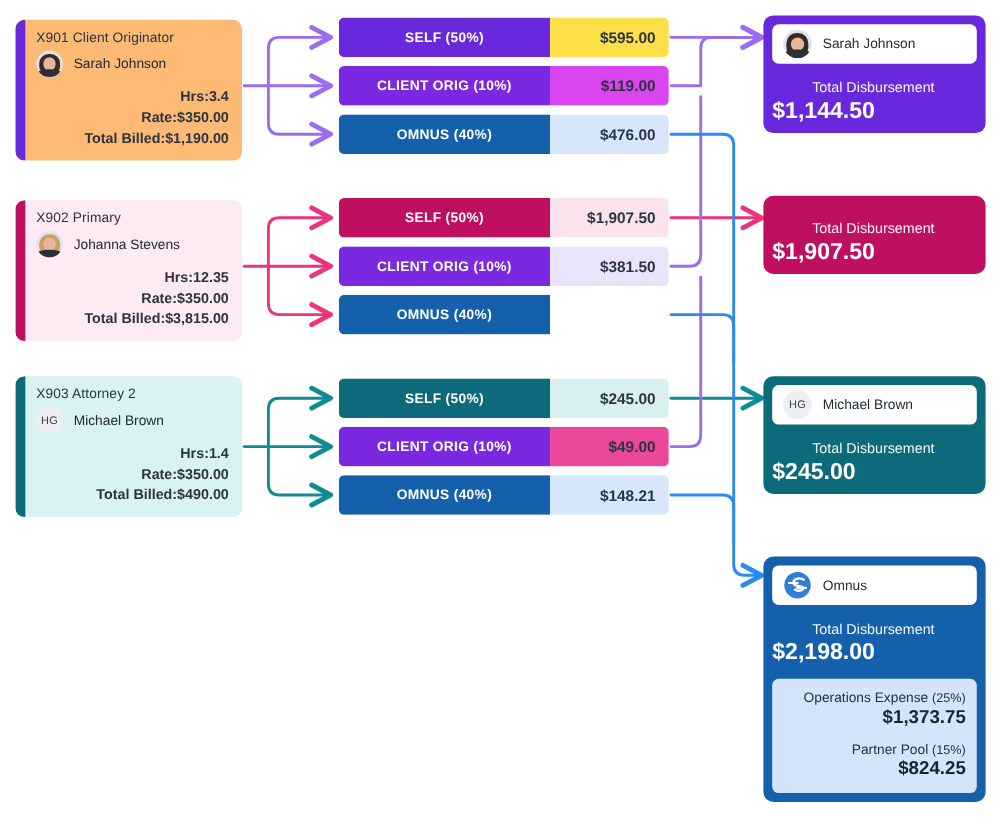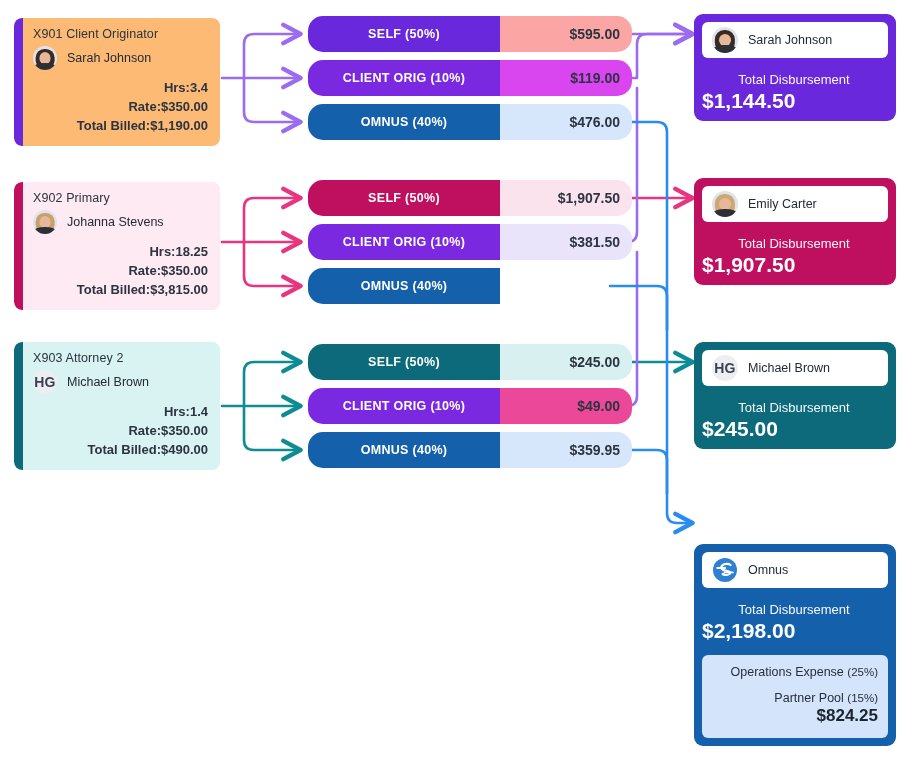--- a/index.html
+++ b/index.html
@@ -37,27 +37,27 @@
   .src .row{display:flex;justify-content:flex-end;font-size:13px;font-weight:bold;color:#2b3440;line-height:1.45;}
   .src .row .v{font-weight:bold;}
 
   
   .av{width:24px;height:24px;border-radius:50%;flex:0 0 24px;position:relative;overflow:hidden;background:#dfe3ea;}
   .av.big{width:26px;height:26px;flex:0 0 26px;}
   .av .hair{position:absolute;left:50%;top:12%;transform:translateX(-50%);width:78%;height:80%;border-radius:46% 46% 40% 40%;}
   .av .face{position:absolute;left:50%;top:26%;transform:translateX(-50%);width:46%;height:48%;border-radius:50% 50% 46% 46%;background:#e7b79a;}
   .av .shoulder{position:absolute;left:50%;bottom:0;transform:translateX(-50%);width:92%;height:30%;border-radius:50% 50% 0 0;}
   .av.initials{display:flex;align-items:center;justify-content:center;background:#eceef2;}
-  .av.initials span{font-size:14px;font-weight:bold;color:#3a4busy;text-align:center;}
+  .av.initials span{font-size:10px;font-weight:normal;color:#3a4busy;text-align:center;}
   .av-ini-txt{font-size:9.5px;font-weight:bold;color:#39424e;letter-spacing:.2px;}
 
   
   .alloc{
-    width:324px;height:36px;
-    border-radius:15px;
+    width:300px;height:36px;
+    border-radius:5px;
     overflow:hidden;
     display:flex;
     box-shadow:0 0 0 0 transparent;
   }
   .alloc .lbl{
     width:192px;flex:0 0 192px;
     display:flex;align-items:center;justify-content:center;
     color:#ffffff;font-size:12.5px;font-weight:bold;letter-spacing:.3px;
   }
   .alloc .amt{
@@ -192,21 +192,21 @@
         <span class="av">
           <span class="hair" style="background:#c9a068;"></span>
           <span class="face"></span>
           <span class="shoulder" style="background:#2c2f36;"></span>
         </span>
         <span class="nm">Johanna Stevens</span>
       </div>
       <div class="rows">
         <div class="row">
             <span>Hrs:</span>
-            <span class="v">18.25</span>
+            <span class="v">12.35</span>
           </div>
         <div class="row">
             <span>Rate:</span>
             <span class="v">$350.00</span>
           </div>
         <div class="row">
             <span>Total Billed:</span>
             <span class="v">$3,815.00</span>
           </div>
       </div>
@@ -235,21 +235,21 @@
         <div class="row">
             <span>Total Billed:</span>
             <span class="v">$490.00</span>
           </div>
       </div>
     </div>
   </div>
 
   <div class="node alloc" style="left:308px;top:16px;">
     <div class="lbl" style="background:#6a28dc;">SELF (50%)</div>
-    <div class="amt" style="background:#fca5a5;">$595.00</div>
+    <div class="amt" style="background:#fde047;">$595.00</div>
   </div>
   <div class="node alloc" style="left:308px;top:60px;">
     <div class="lbl" style="background:#7a29e0;">CLIENT ORIG (10%)</div>
     <div class="amt" style="background:#d946ef;">$119.00</div>
   </div>
   <div class="node alloc" style="left:308px;top:104px;">
     <div class="lbl" style="background:#1560ab;">OMNUS (40%)</div>
     <div class="amt" style="background:#d7e7fb;">$476.00</div>
   </div>
 
@@ -268,80 +268,73 @@
   <div class="node alloc" style="left:308px;top:344px;">
     <div class="lbl" style="background:#0c6a7a;">SELF (50%)</div>
     <div class="amt" style="background:#d8f0ef;">$245.00</div>
   </div>
   <div class="node alloc" style="left:308px;top:388px;">
     <div class="lbl" style="background:#7a29e0;">CLIENT ORIG (10%)</div>
     <div class="amt" style="background:#ec4899;">$49.00</div>
   </div>
   <div class="node alloc" style="left:308px;top:432px;">
     <div class="lbl" style="background:#1560ab;">OMNUS (40%)</div>
-    <div class="amt" style="background:#d7e7fb;">$359.95</div>
+    <div class="amt" style="background:#d7e7fb;">$148.21</div>
   </div>
 
   <div class="node disb" style="left:694px;top:14px;background:#6a28dc;">
     <div class="head">
       <span class="av big">
         <span class="hair" style="background:#3a2a24;"></span>
         <span class="face"></span>
         <span class="shoulder" style="background:#2c2f36;"></span>
       </span>
       <span class="nm">Sarah Johnson</span>
     </div>
     <div class="totlabel">Total Disbursement</div>
     <div class="totval">$1,144.50</div>
   </div>
 
   <div class="node disb" style="left:694px;top:178px;background:#bf0f5f;">
-    <div class="head">
-      <span class="av big">
-        <span class="hair" style="background:#cda871;"></span>
-        <span class="face"></span>
-        <span class="shoulder" style="background:#2c2f36;"></span>
-      </span>
-      <span class="nm">Emily Carter</span>
-    </div>
     <div class="totlabel">Total Disbursement</div>
     <div class="totval">$1,907.50</div>
   </div>
 
   <div class="node disb" style="left:694px;top:342px;background:#0c6a7a;">
     <div class="head">
       <span class="av big initials">
         <span class="av-ini-txt">HG</span>
       </span>
       <span class="nm">Michael Brown</span>
     </div>
     <div class="totlabel">Total Disbursement</div>
     <div class="totval">$245.00</div>
   </div>
 
-  <div class="node disb" style="left:694px;top:506px;background:#1560ab;margin-top:38px;">
+  <div class="node disb" style="left:694px;top:506px;background:#1560ab;">
     <div class="head">
       <span class="omnus-logo">
         <svg viewBox="0 0 26 26" width="26" height="26">
           <circle cx="13" cy="13" r="12" fill="#2f7fd4"></circle>
           <path d="M18.6,8.0 C16.4,6.3 12.6,6.4 10.4,8.3 C8.4,10.0 9.2,12.4 11.6,13.1 L17.0,14.6 C18.3,15.0 18.6,16.0 17.7,16.8 C16.0,18.3 12.6,18.4 10.7,17.0" fill="none" stroke="#ffffff" stroke-width="2.2" stroke-linecap="round"></path>
           <path d="M5.2,11.0 L13.2,11.0" stroke="#ffffff" stroke-width="1.9" stroke-linecap="round"></path>
           <path d="M12.6,15.4 L20.8,15.4" stroke="#ffffff" stroke-width="1.9" stroke-linecap="round"></path>
         </svg>
       </span>
       <span class="nm">Omnus</span>
     </div>
     <div class="totlabel">Total Disbursement</div>
     <div class="totval">$2,198.00</div>
     <div class="sub">
       <div class="blk">
         <div class="sl">
           <span>Operations Expense</span>
           <span class="pct">(25%)</span>
         </div>
+        <div class="sv">$1,373.75</div>
       </div>
       <div class="blk">
         <div class="sl">
           <span>Partner Pool</span>
           <span class="pct">(15%)</span>
         </div>
         <div class="sv">$824.25</div>
       </div>
     </div>
   </div>

